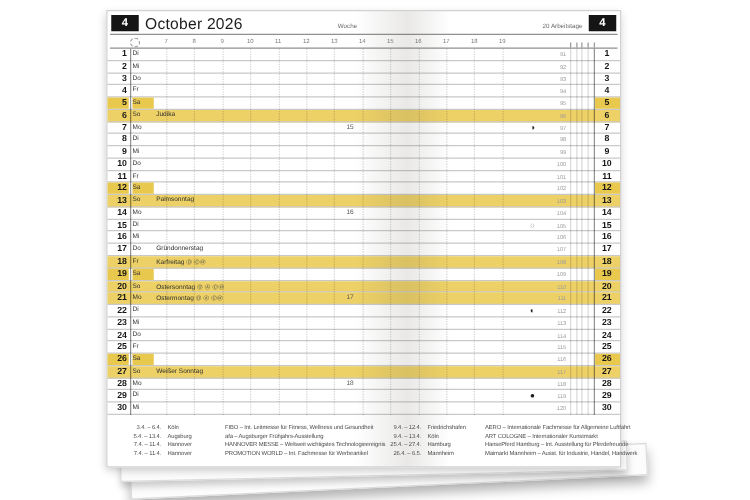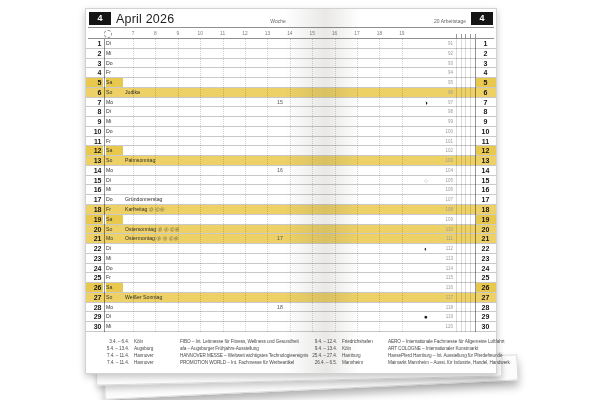--- a/index.html
+++ b/index.html
@@ -59,21 +59,21 @@
 </style>
 </head>
 <body>
 
 <div class="stage">
   <div class="sheet sheet3"></div>
   <div class="sheet sheet2"></div>
 
   <div class="page">
     <div class="tab tab-left">4</div>
-    <div class="title">April 2026</div>
+    <div class="title">October 2026</div>
     <div class="week-label">Woche</div>
     <div class="workdays">20 Arbeitstage</div>
     <div class="tab tab-right">4</div>
 
     <div class="hrule hr1"></div>
     <div class="scale" id="scale">
       <span class="clock"></span>
     <span class="hour" style="left: 41px;">7</span>
         <span class="hour" style="left: 63.4px;">8</span>
         <span class="hour" style="left: 85.8px;">9</span>

